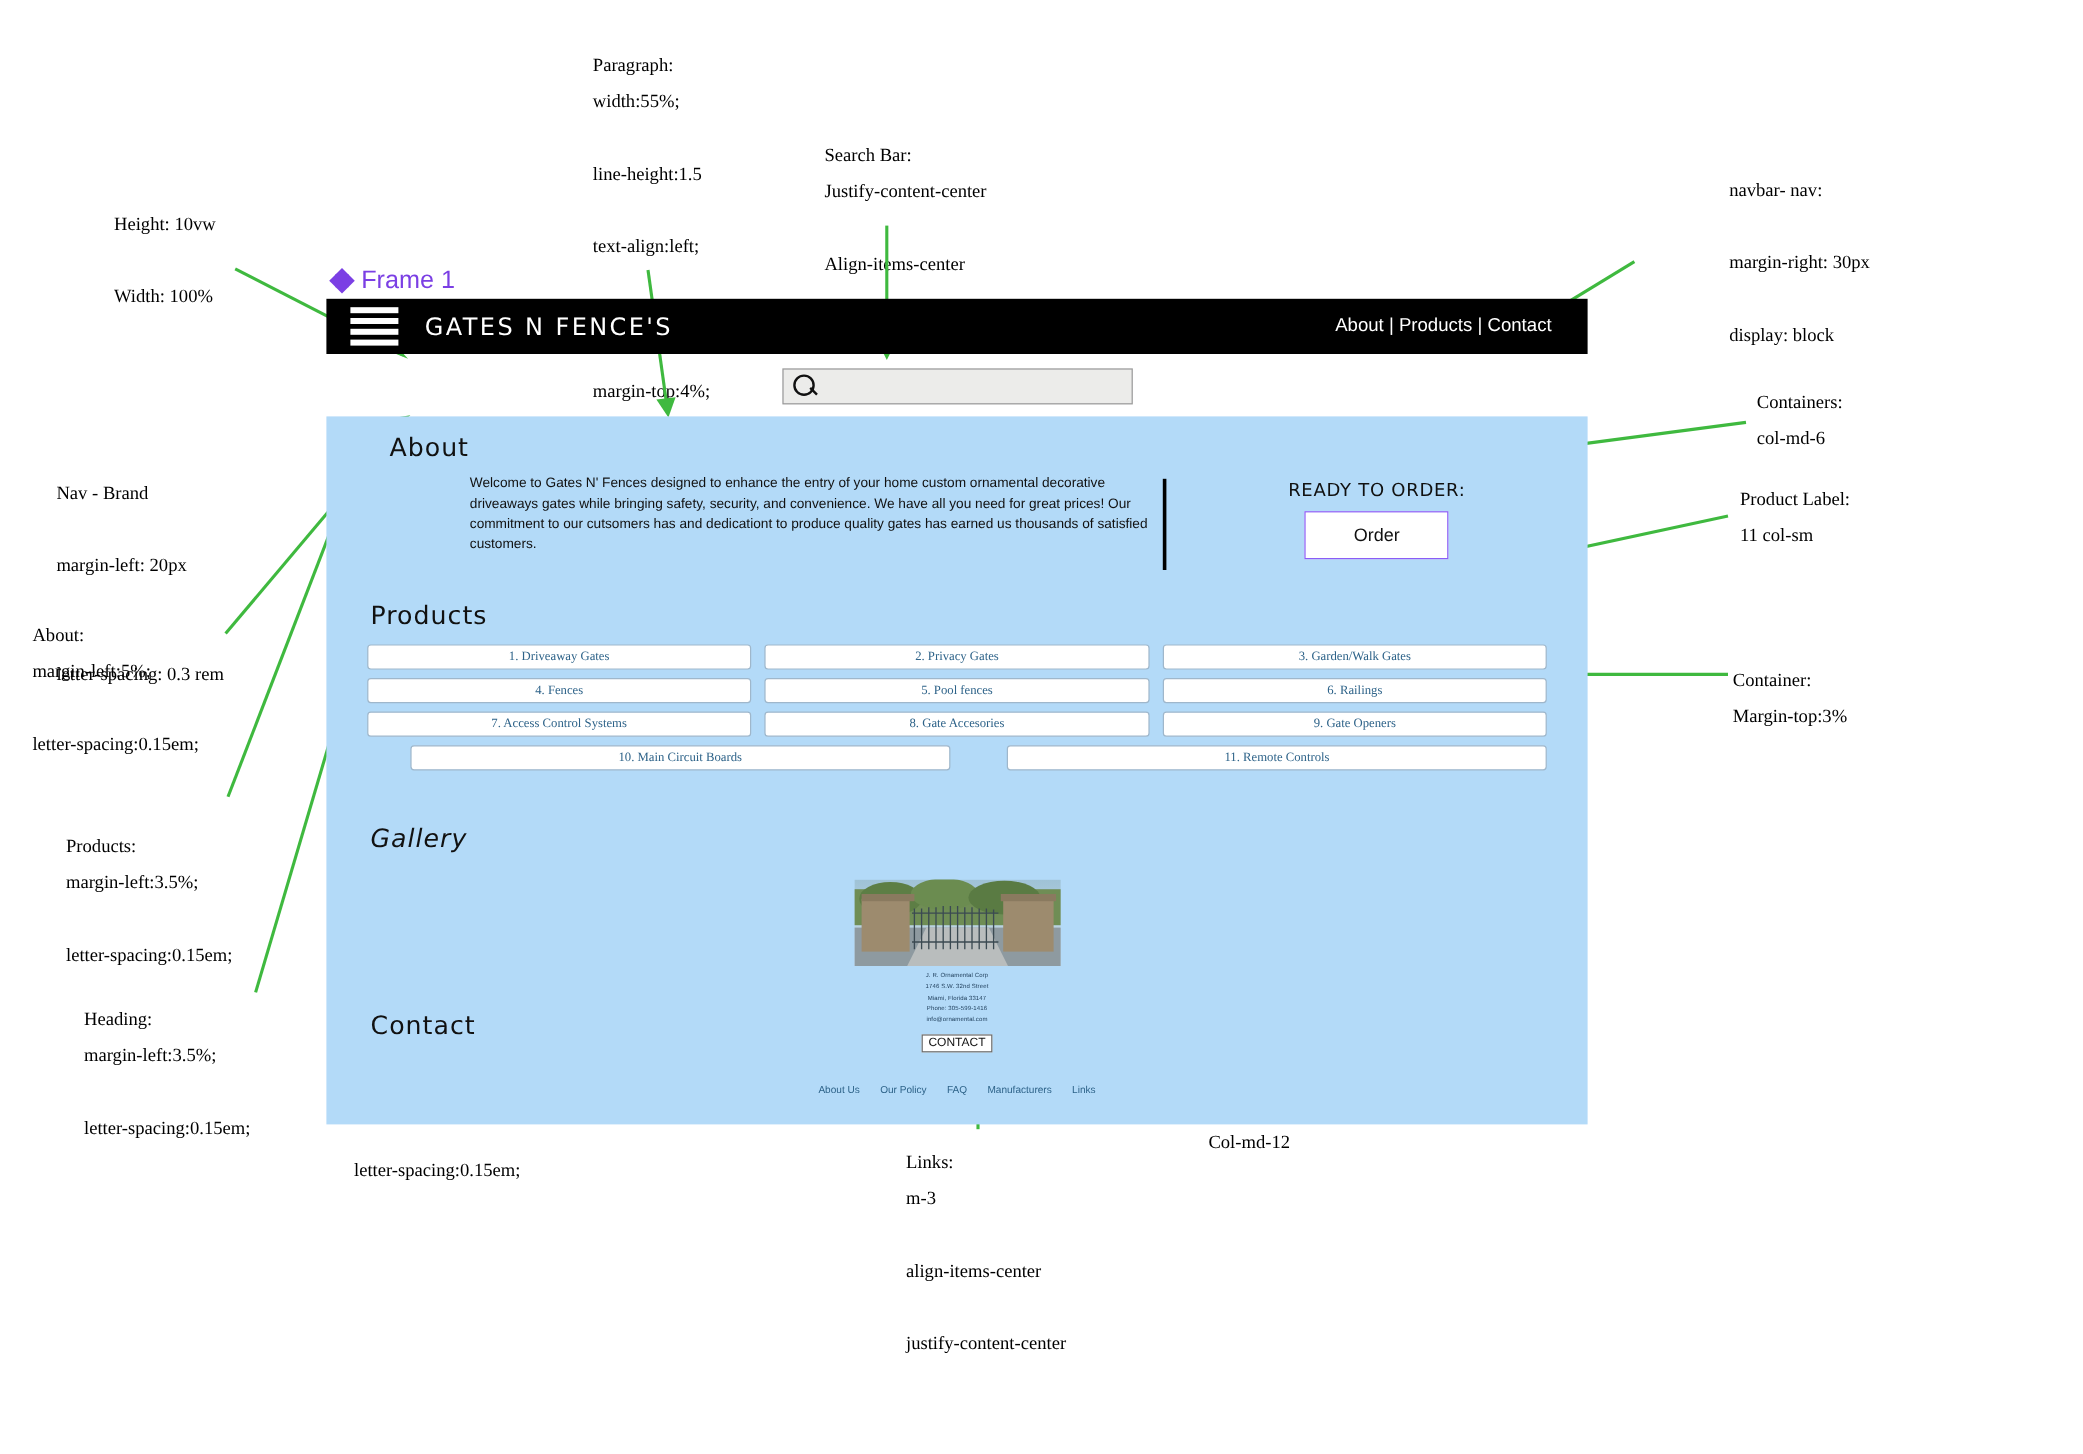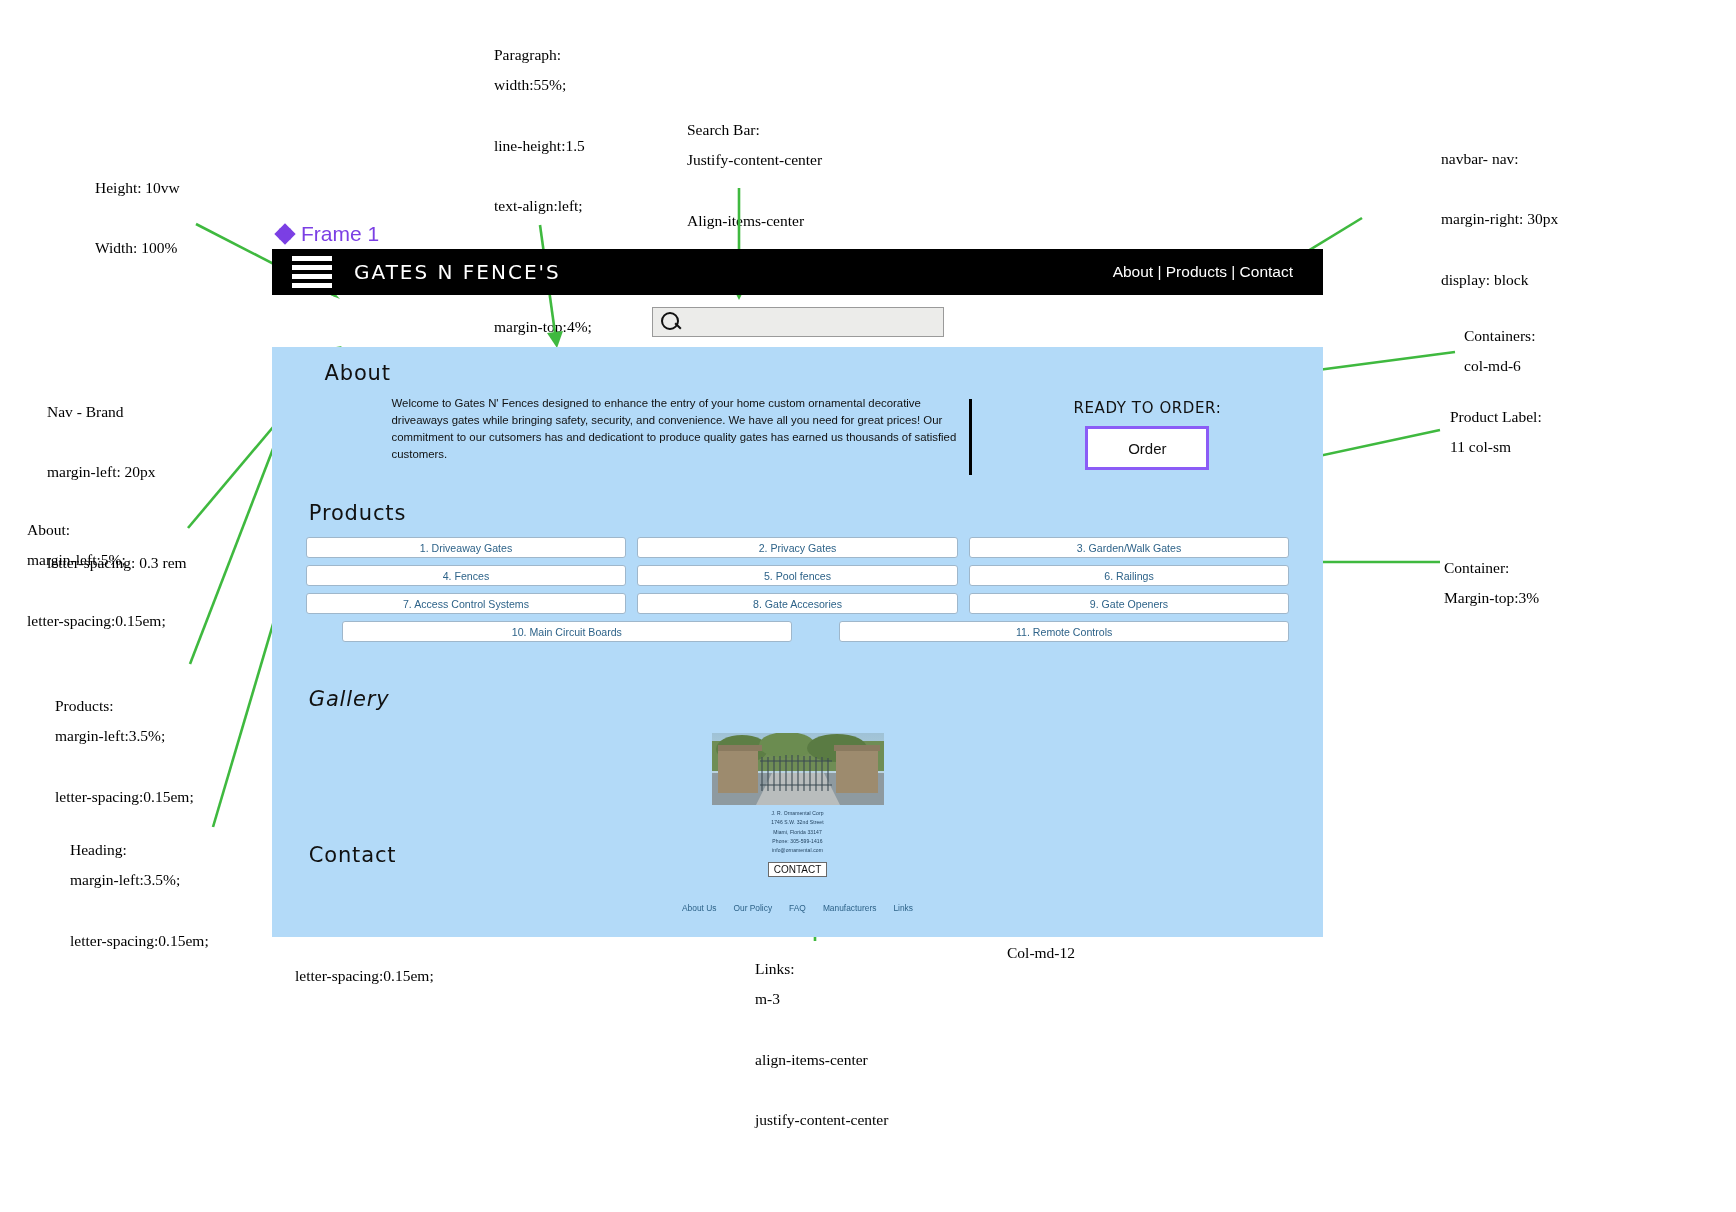--- a/index.html
+++ b/index.html
@@ -48,25 +48,25 @@
   .about-h{margin-left:5%;padding-top:14px;}
   .products-h{margin-left:3.5%;padding-top:26px;}
   .gallery-h{margin-left:3.5%;padding-top:38px;font-style:italic;}
   .contact-h{margin-left:3.5%;padding-top:38px;}
 
   .about-row{display:flex;padding-left:16px;}
   .about-p{width:55%;line-height:1.5;margin-left:10%;margin-top:10px;font-family:"Liberation Sans",sans-serif;font-size:11.4px;text-align:left;color:#111;}
   .divider{width:3px;background:#000;height:76px;margin-top:14px;margin-left:8px;}
   .order-col{flex:1;text-align:center;margin-top:14px;}
   .order-title{font-family:"DejaVu Sans",sans-serif;font-size:15px;letter-spacing:.04em;color:#111;}
-  .order-btn{width:118px;height:38px;background:#fff;border:3px solid #8b5cf6;margin:9px auto 0;display:flex;align-items:center;justify-content:center;font-family:"Liberation Sans",sans-serif;font-size:15px;color:#111;}
+  .order-btn{width:118px;height:38px;background:#fff;border:1px solid #8b5cf6;margin:9px auto 0;display:flex;align-items:center;justify-content:center;font-family:"Liberation Sans",sans-serif;font-size:15px;color:#111;}
 
   .prodgrid{margin-top:12px;padding:0 3.2%;}
   .prow{display:flex;gap:1.1%;margin-bottom:7px;}
-  .plabel{flex:1;background:#fff;border:1px solid #9fb7cb;border-radius:3px;height:19px;display:flex;align-items:center;justify-content:center;font-family:Liberation Sans, sans-serif;font-size:10.6px;color:#2e6389;}
+  .plabel{flex:1;background:#fff;border:1px solid #9fb7cb;border-radius:3px;height:19px;display:flex;align-items:center;justify-content:center;font-family:Liberation Serif, serif;font-size:10.6px;color:#2e6389;}
   .prow-wide .plabel{flex:1;margin-left:36px;}
 
   .gallery-img{width:172px;height:72px;margin:22px auto 0;display:block;border:0;}
 
   .contact-block{text-align:center;margin-top:16px;}
   .contact-block .line{font-family:"Liberation Sans",sans-serif;font-size:5px;color:#1b3a57;line-height:1.85;letter-spacing:.02em;}
   .contact-btn{display:inline-block;margin-top:7px;border:1px solid #6a6a6a;background:#fff;padding:1px 5px;font-family:"Liberation Sans",sans-serif;font-size:10px;color:#111;}
   .footlinks{display:flex;justify-content:center;gap:17px;margin-top:26px;font-family:"Liberation Sans",sans-serif;font-size:8.4px;color:#2e6389;}
 </style>
 </head>

